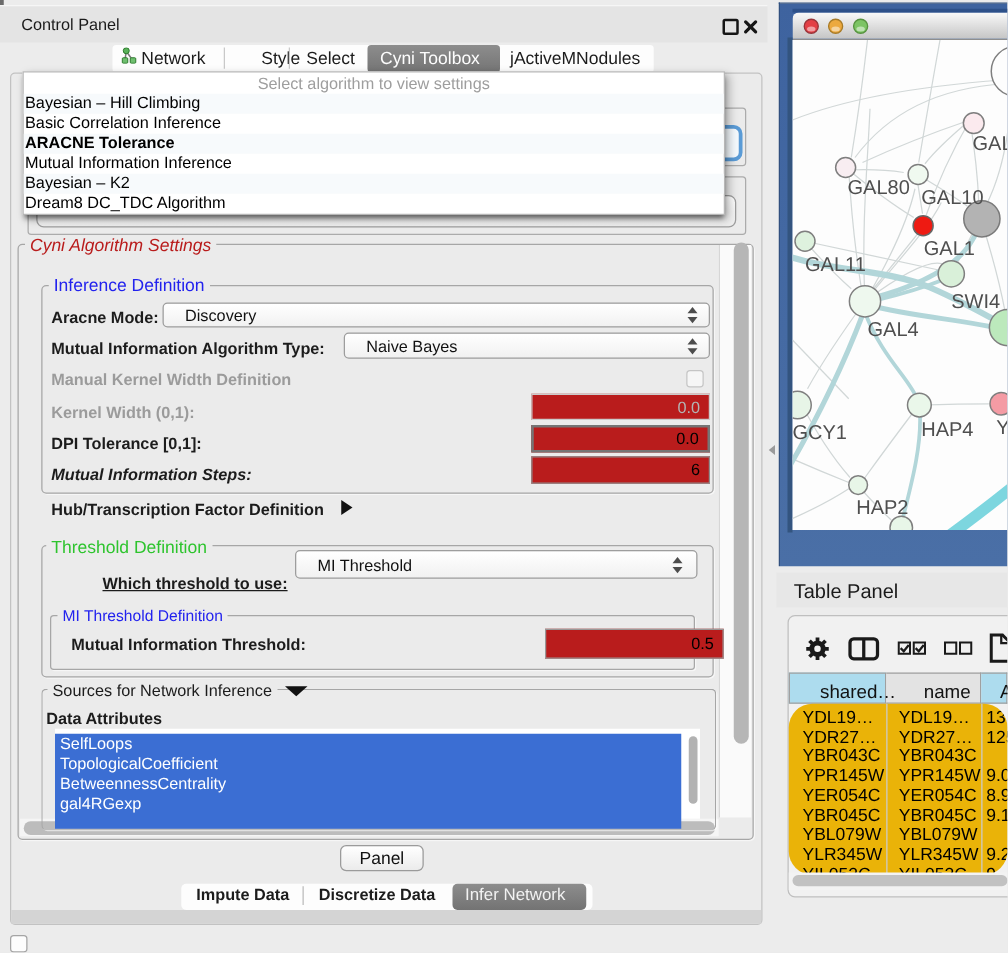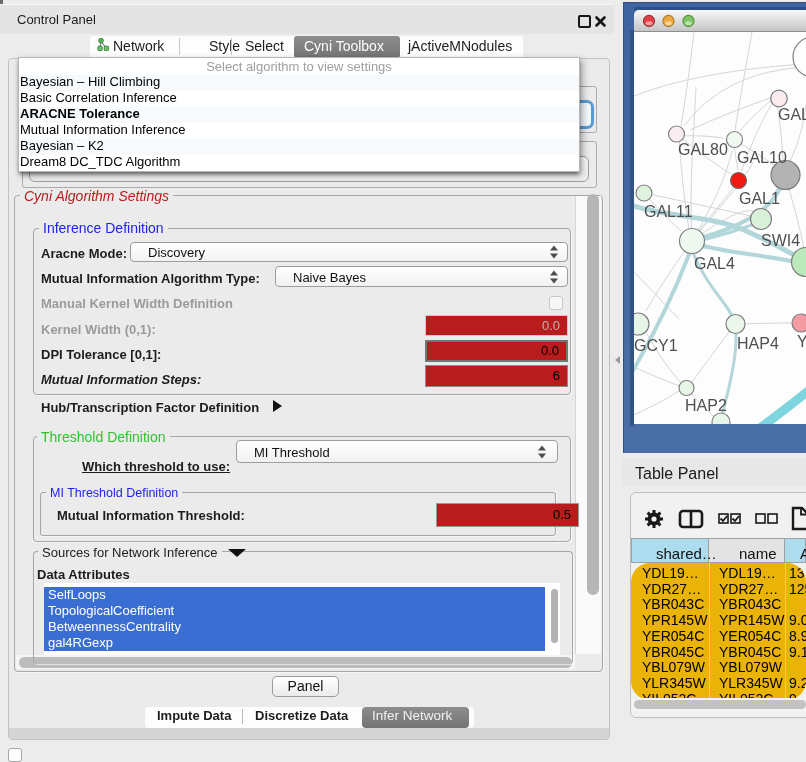--- a/index.html
+++ b/index.html
@@ -126,21 +126,21 @@
 <div class="gtitle" style="left:46px;top:486px;color:#2222ee;font-size:12.5px;">MI Threshold Definition</div>
 <div class="lbl" style="left:57px;top:508px;">Mutual Information Threshold:</div>
 <div class="tin" style="left:420px;top:503px;width:143px;height:24px;border:1px solid #989898;color:#000;line-height:22px;margin-left:16px;">0.5</div>
 
 <div class="group" style="left:33px;top:551px;width:538px;height:112px;border-bottom:none;"></div>
 <div class="abs gtitle" style="left:38px;top:545px;color:#1c1c1c;font-size:13px;">Sources for Network Inference</div>
 <div class="abs" style="left:228px;top:549px;width:0;height:0;border-left:9px solid transparent;border-right:9px solid transparent;border-top:8px solid #111;"></div>
 <div class="abs" style="left:37px;top:567px;font-size:13px;font-weight:bold;color:#1c1c1c;">Data Attributes</div>
 
 <div class="abs" style="left:44px;top:583px;width:516px;height:72px;background:#ffffff;"></div>
-<div class="abs" style="left:44px;top:587px;width:501px;height:64px;background:#3b6ed3;color:#fff;font-size:13px;line-height:16px;padding-left:4px;box-sizing:border-box;">SelfLoops<br>TopologicalCoefficient<br>BetweennessCentrality<br>gal4RGexp</div>
+<div class="abs" style="left:44px;top:587px;width:501px;height:76px;background:#3b6ed3;color:#fff;font-size:13px;line-height:16px;padding-left:4px;box-sizing:border-box;">SelfLoops<br>TopologicalCoefficient<br>BetweennessCentrality<br>gal4RGexp</div>
 <div class="abs" style="left:551px;top:589px;width:7px;height:54px;background:#b2b2b2;border-radius:4px;"></div>
 
 <div class="abs" style="left:272px;top:676px;width:67px;height:21px;background:linear-gradient(#ffffff,#ebebeb);border:1px solid #9b9b9b;border-radius:5px;box-sizing:border-box;text-align:center;font-size:14px;color:#111;line-height:19px;">Panel</div>
 
 <div class="abs" style="left:9px;top:728px;width:600px;height:11px;background:#d4d4d4;"></div>
 <div class="abs" style="left:145px;top:707px;width:329px;height:21px;background:#fdfdfd;border-radius:4px;"></div>
 <div class="abs" style="left:362px;top:707px;width:107px;height:21px;background:linear-gradient(#8d8d8d,#737373);border-radius:4px;"></div>
 <div class="abs" style="left:157px;top:708px;font-size:13px;font-weight:bold;color:#1c1c1c;">Impute Data</div>
 <div class="abs" style="left:242px;top:709px;width:1px;height:15px;background:#bbb;"></div>
 <div class="abs" style="left:255px;top:708px;font-size:13px;font-weight:bold;color:#1c1c1c;">Discretize Data</div>

